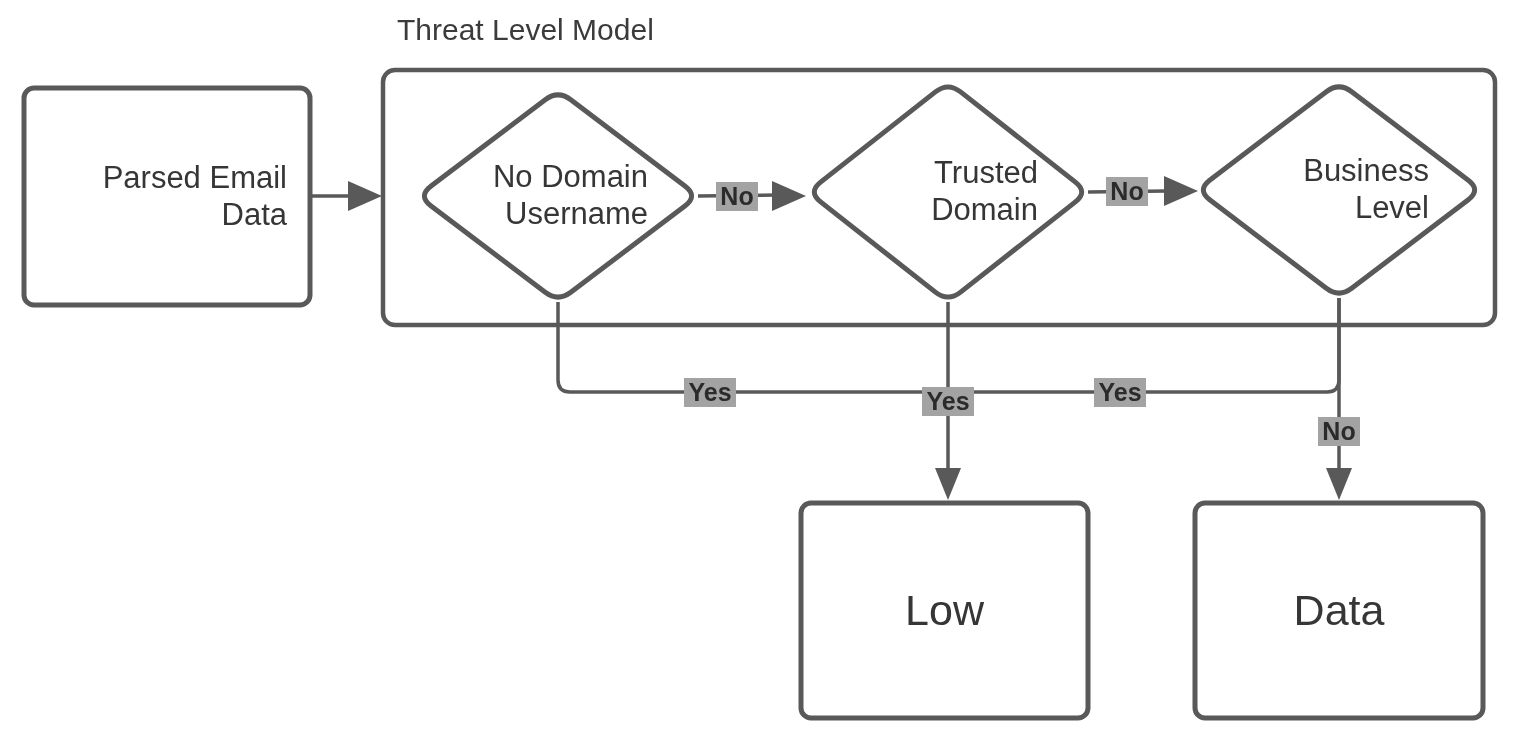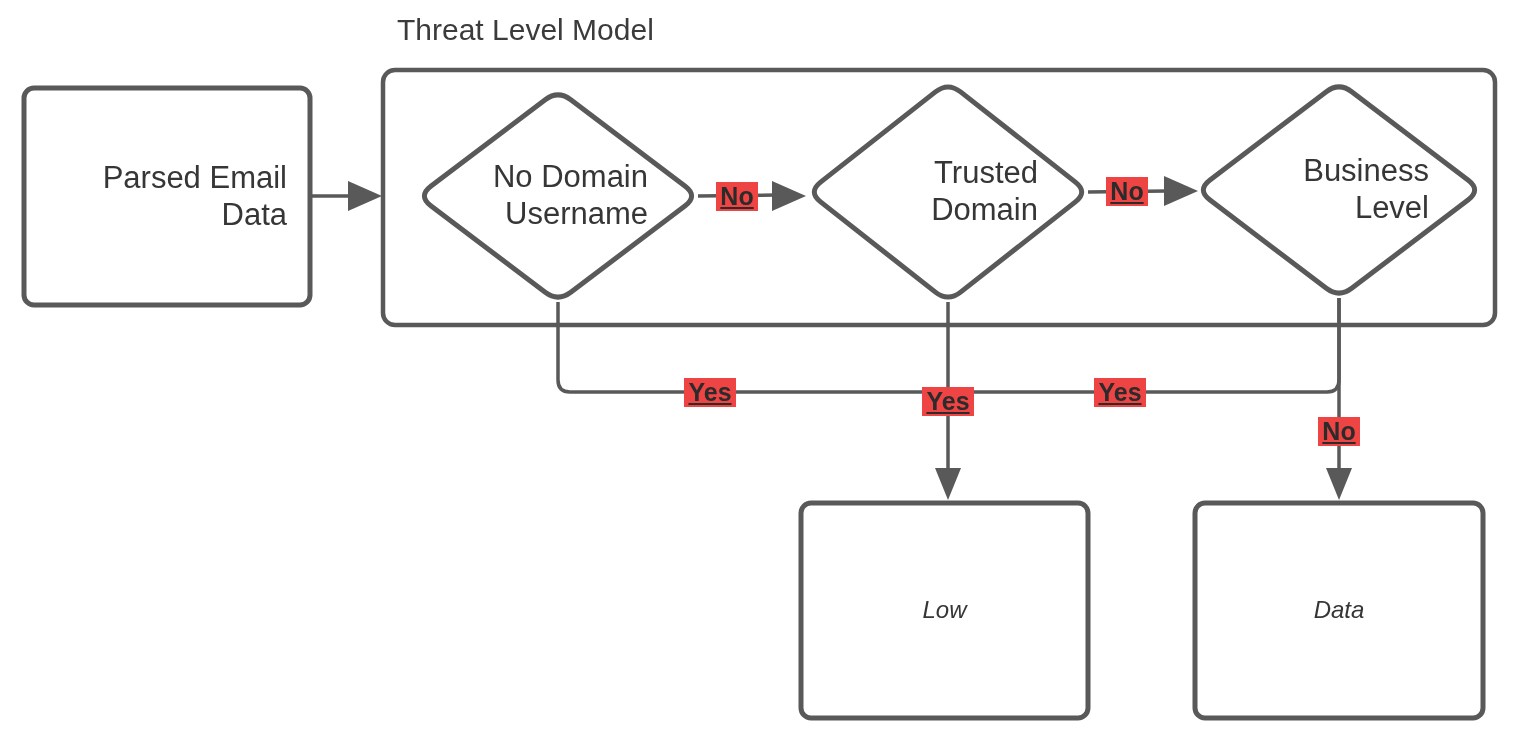--- a/index.html
+++ b/index.html
@@ -17,33 +17,33 @@
     align-items: center;
     justify-content: center;
     text-align: right;
     width: 100%;
     height: 100%;
     font-family: "Liberation Sans", sans-serif;
     font-size: 31px;
     line-height: 1.18;
     color: #363636;
   }
-  .result-label { font-size: 24px; font-style: italic; }
+  .result-label { font-size: 43px; }
   .edge-label {
     display: flex;
     align-items: center;
     justify-content: center;
     width: 100%;
     height: 100%;
     font-family: "Liberation Sans", sans-serif;
     font-size: 25px;
     font-weight: bold;
     color: #2b2b2b;
   }
-  .edge-label span { background: #ef4444; padding: 0 4px; text-decoration: underline; }
+  .edge-label span { background: #a3a3a3; padding: 0 4px; }
   .diagram-title-text {
     font-family: "Liberation Sans", sans-serif;
     font-size: 30px;
     fill: #3b3b3b;
   }
   .shape { fill: #ffffff; stroke: #595959; stroke-width: 5; }
   .group-box { fill: none; stroke: #595959; stroke-width: 4.5; }
   .edge { fill: none; stroke: #595959; stroke-width: 3.5; }
   .arrowhead { fill: #595959; stroke: none; }
 </style>

